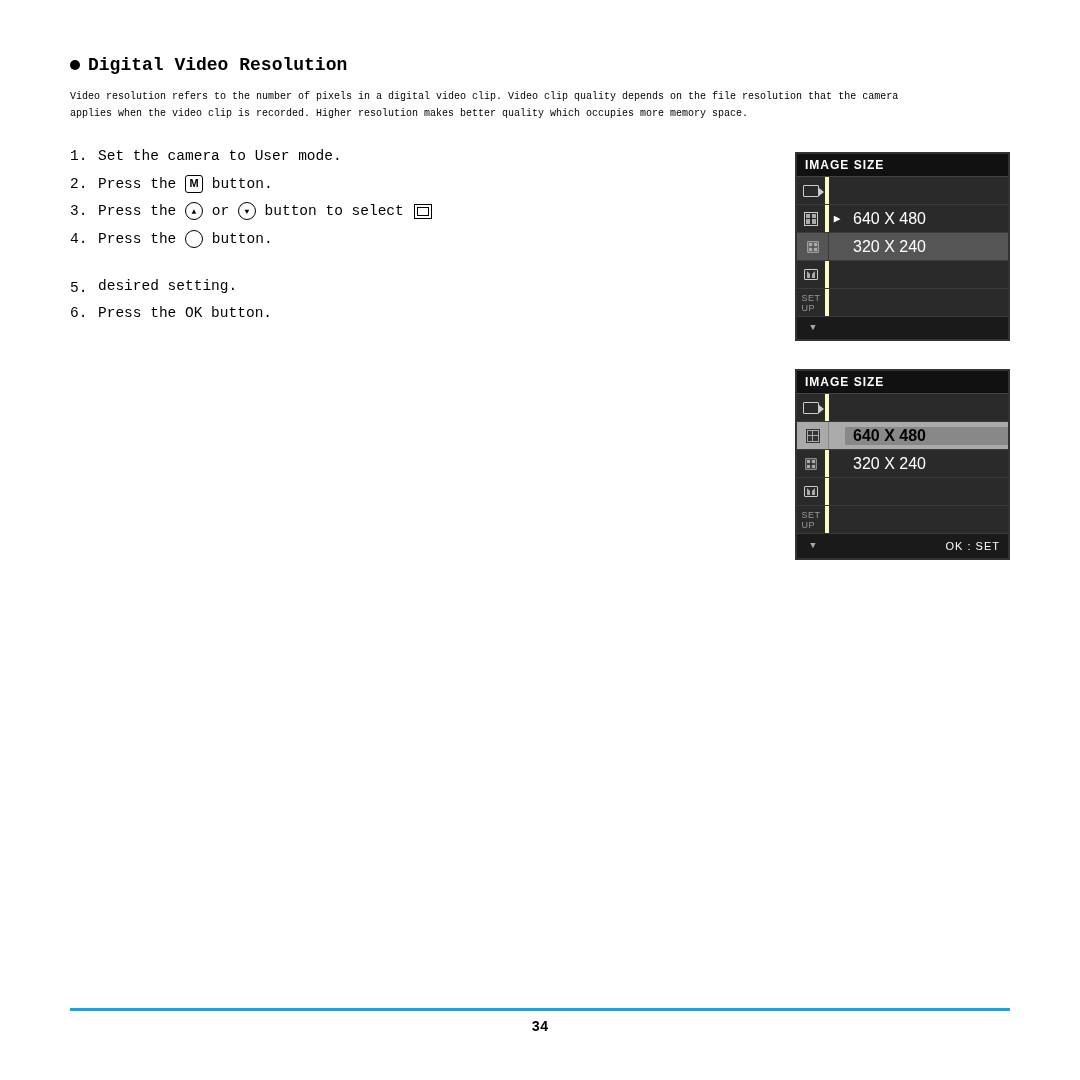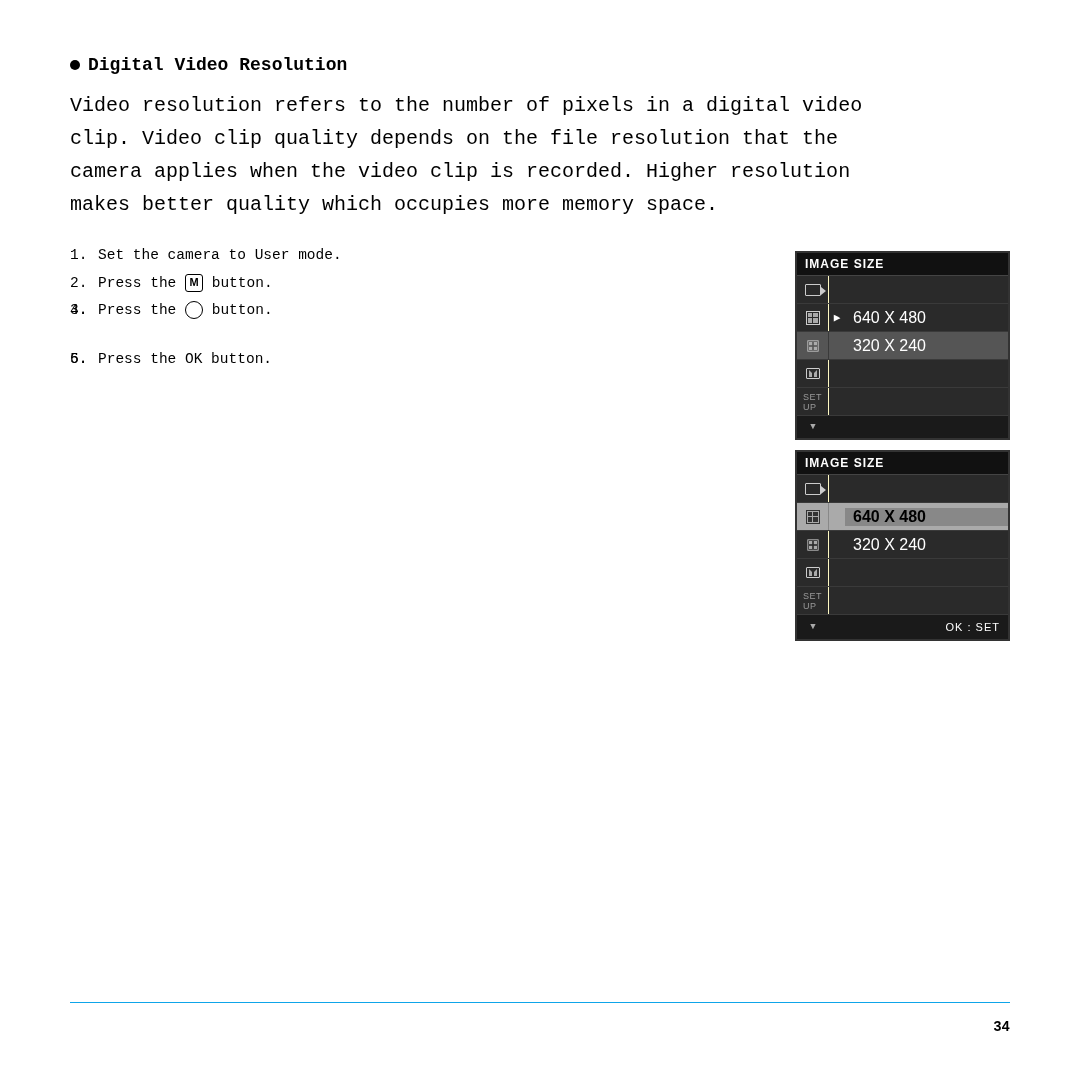--- a/index.html
+++ b/index.html
@@ -33,21 +33,21 @@
     .bullet {
       display: inline-block;
       width: 10px;
       height: 10px;
       background: #000;
       border-radius: 50%;
       flex-shrink: 0;
     }
 
     .intro-text {
-      font-size: 20px;
+      font-size: 10px;
       line-height: 1.65;
       margin-bottom: 22px;
       max-width: 840px;
     }
 
     .main-content {
       display: flex;
       gap: 30px;
       align-items: flex-start;
     }
@@ -71,21 +71,21 @@
 
     .step-list li .step-num {
       position: absolute;
       left: 0;
       top: 0;
     }
 
     .screens-column {
       display: flex;
       flex-direction: column;
-      gap: 10px;
+      gap: 28px;
       margin-top: 0;
       flex-shrink: 0;
       align-items: flex-end;
     }
 
     
     .lcd-screen {
       background: #1a1a1a;
       width: 215px;
       border: 2px solid #333;
@@ -112,21 +112,21 @@
       height: 28px;
       border-bottom: 1px solid #3a3a3a;
     }
 
     .lcd-icon-cell {
       width: 32px;
       display: flex;
       align-items: center;
       justify-content: center;
       height: 100%;
-      border-right: 1px solid #fef9c3;
+      border-right: 4px solid #fef9c3;
       flex-shrink: 0;
     }
 
     .lcd-arrow-cell {
       width: 16px;
       display: flex;
       align-items: center;
       justify-content: center;
       color: #ffffff;
       font-size: 11px;
@@ -303,23 +303,23 @@
     }
 
     
     .page-footer {
       position: absolute;
       bottom: 45px;
       left: 70px;
       right: 70px;
       display: flex;
       align-items: center;
-      justify-content: flex-end;
-      border-top: 1px solid #0ea5e9;
-      padding-top: 16px;
+      justify-content: center;
+      border-top: 3px solid #0ea5e9;
+      padding-top: 8px;
     }
 
     .footer-page-num {
       font-size: 14px;
       font-weight: bold;
     }
 
     .footer-brand {
       text-align: right;
       font-size: 14px;
@@ -367,31 +367,40 @@
           <span>Set the camera to User mode.</span>
         </li>
 
         <li>
           <span class="step-num">2.</span>
           <span>Press the <span class="btn-m">M</span> button.</span>
         </li>
 
         <li>
           <span class="step-num">3.</span>
+          <span>Press the
+            <span class="btn-circle-up"></span>
+            or
+            <span class="btn-circle-down"></span>
+            button to select <span class="icon-imagesize"></span>
+          </span>
         </li>
 
         <li>
           <span class="step-num">4.</span>
           <span>Press the <span class="btn-ok-inner" style="display:inline-flex;width:18px;height:18px;border:1.5px solid #000;border-radius:50%;align-items:center;justify-content:center;font-size:8px;vertical-align:middle;"></span> button.</span>
         </li>
 
         <li style="height:18px; list-style:none;"></li>
 
         <li>
           <span class="step-num">5.</span>
+        </li>
+        <li style="padding-left:28px; margin-top:-2px;">
+          <span>desired setting.</span>
         </li>
 
         <li>
           <span class="step-num">6.</span>
           <span>Press the <span style="text-align:center;">OK</span> button.</span>
         </li>
 
       </ol>
     </div>
 

